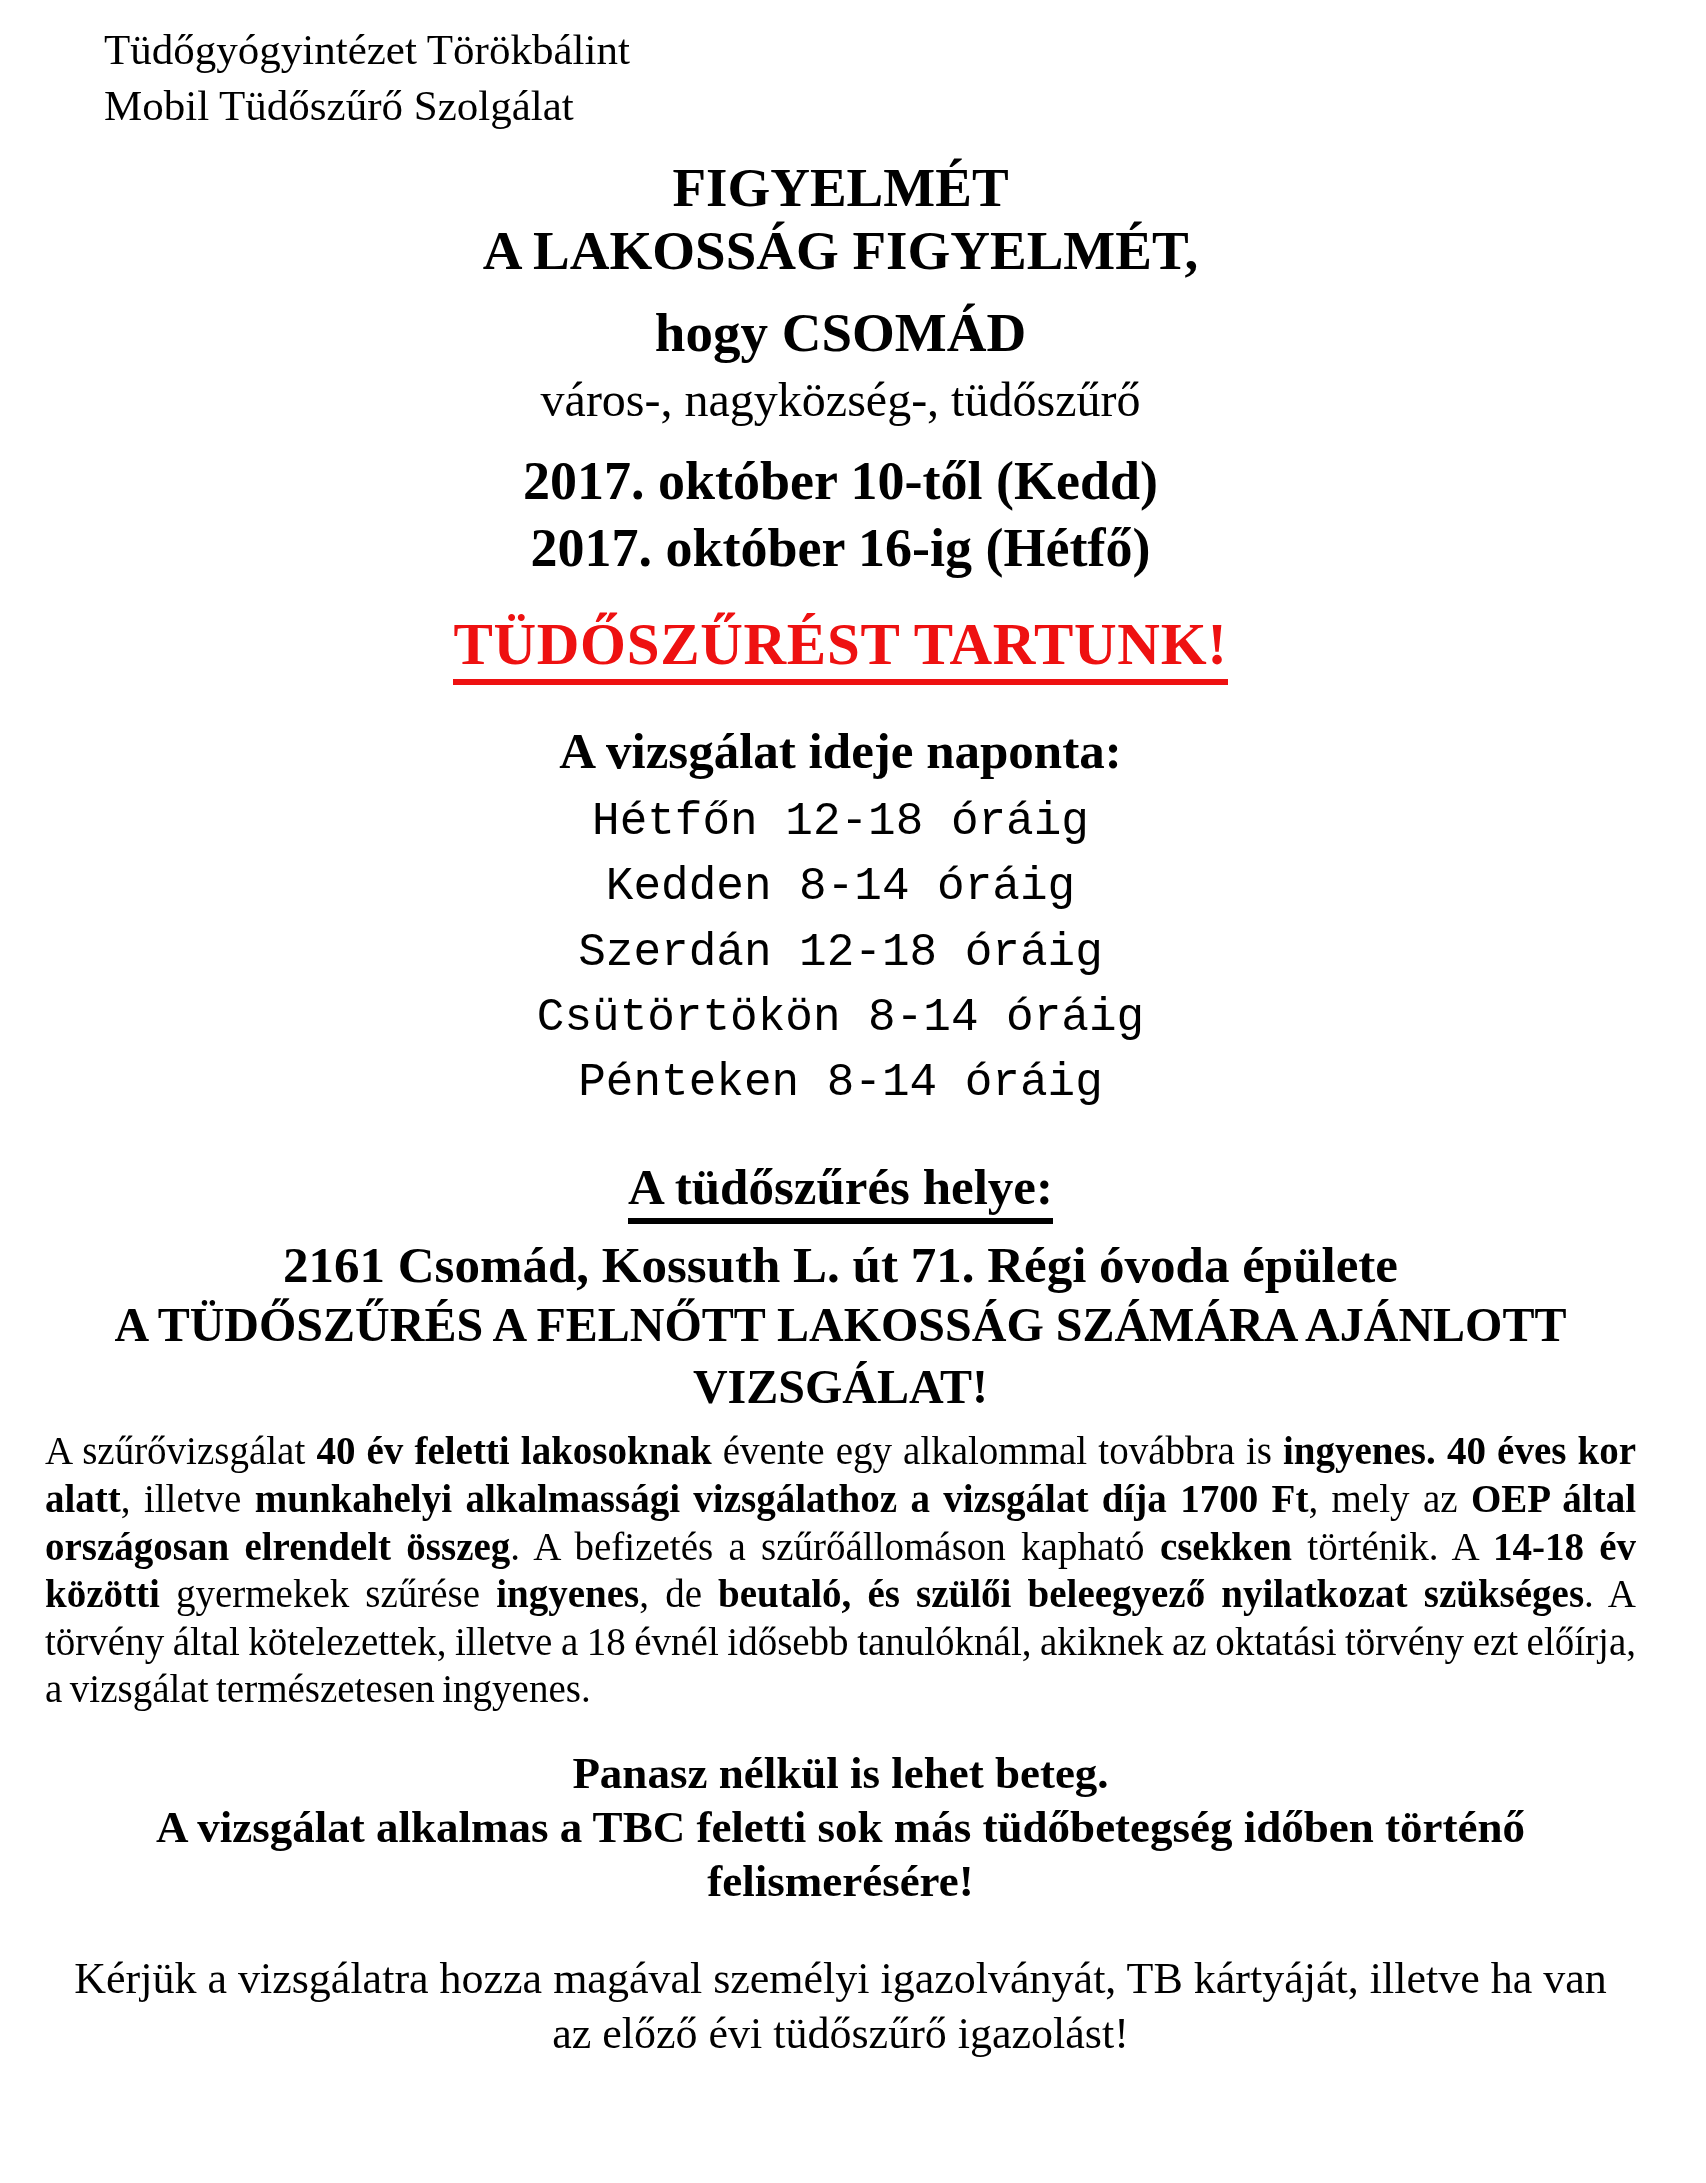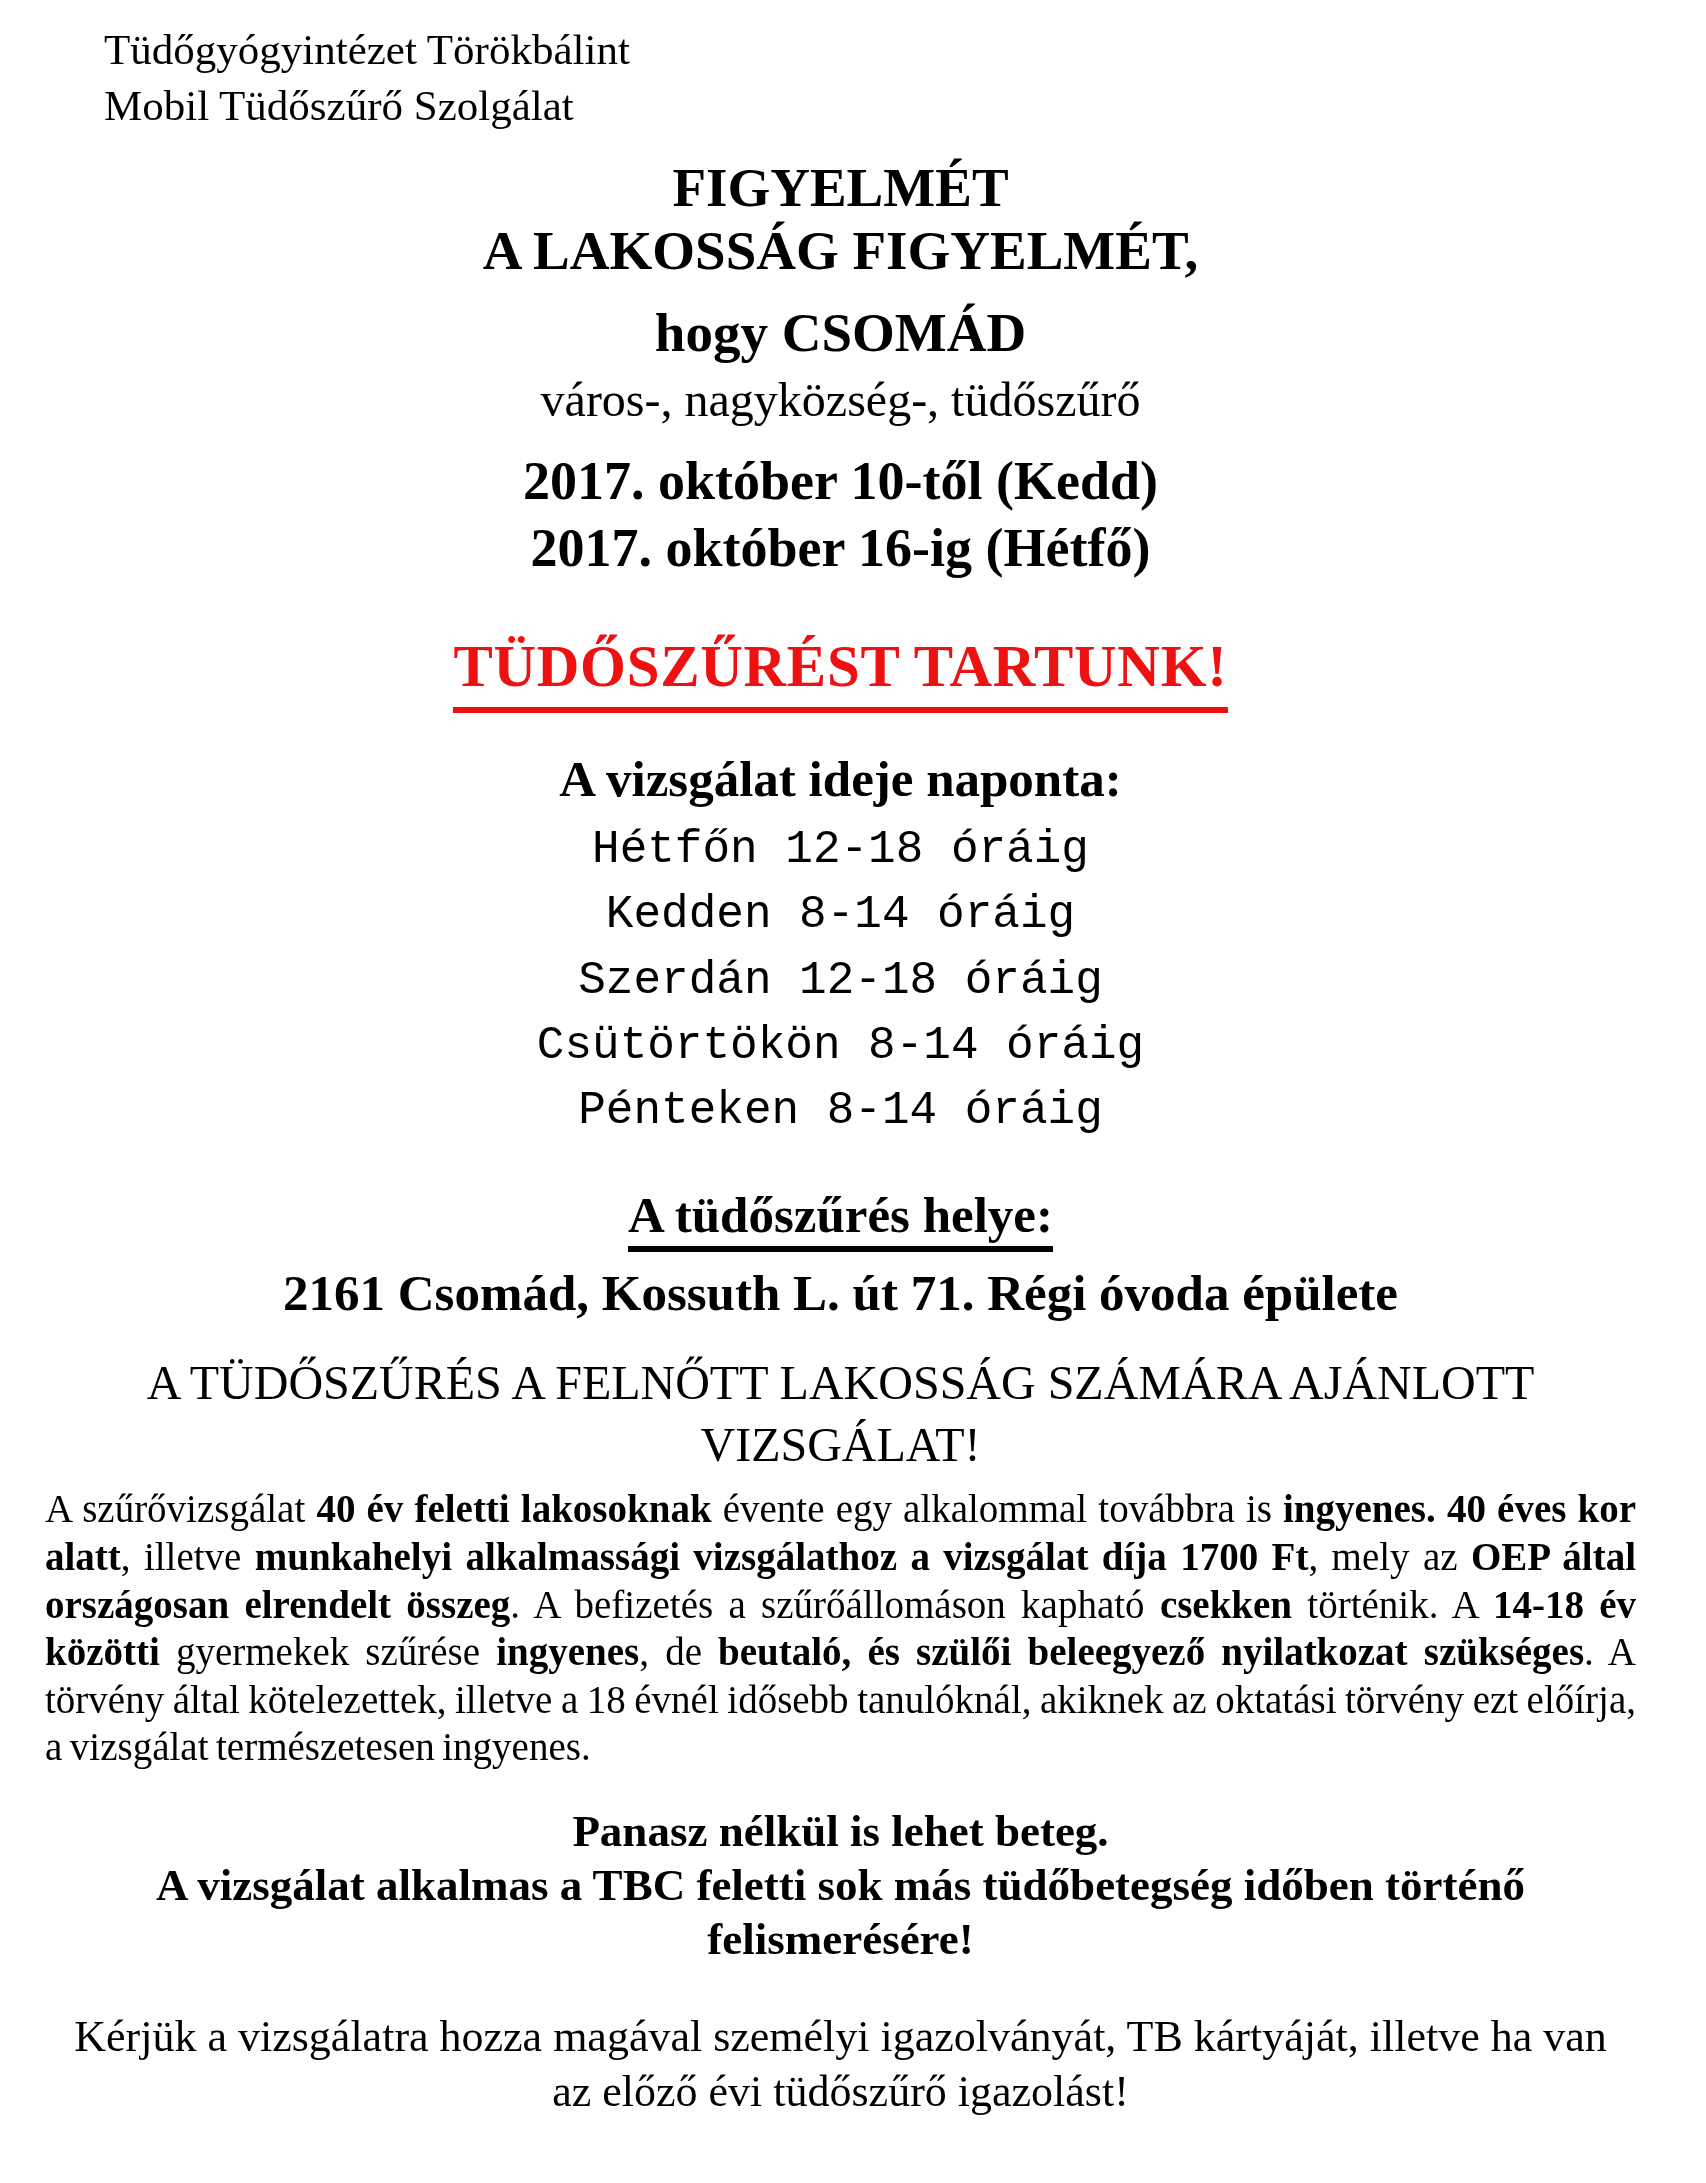--- a/index.html
+++ b/index.html
@@ -21,37 +21,35 @@
   .subject-name { font-size:55px; font-weight:700; }
   .subject-type { font-size:48px; margin-top:4.5px; }
 
   .dates { margin-top:19.3px; font-size:54px; font-weight:700; line-height:1.25; }
 
   .main-heading { margin-top:27px; font-size:59px; font-weight:700; letter-spacing:0.7px; }
   .red-underline {
     color:var(--red);
     display:inline-block;
     border-bottom:6.7px solid var(--red);
-    padding-bottom:6px;
-    margin-top:22px;
   }
 
   .schedule-title { margin-top:37px; font-size:51px; font-weight:700; }
   .schedule-days { margin-top:19.3px; font-size:46px; }
   .schedule-day { line-height:1; margin:19.3px 0;font-family:Liberation Mono, monospace; }
 
   .venue { margin-top:52px; }
   .venue-title {
     font-size:51px; font-weight:700; display:inline-block;
     border-bottom:6px solid var(--ink); padding-bottom:1.5px;
   }
   .venue-address { margin-top:12px; font-size:51px; font-weight:700; }
 
   .recommendation {
-    margin-top:30px; font-size:48px; font-weight:400;
+    font-size:48px; font-weight:700;
     line-height:1.3; white-space:pre-line;
   }
 
   .info-paragraph {
     margin-top:9px; font-size:39px; line-height:1.22;
     text-align:justify; word-spacing:-2.2px;
   }
   .run-bold { font-weight:700; }
 
   .closing { margin-top:33px; font-size:45px; font-weight:700; line-height:1.2; }

